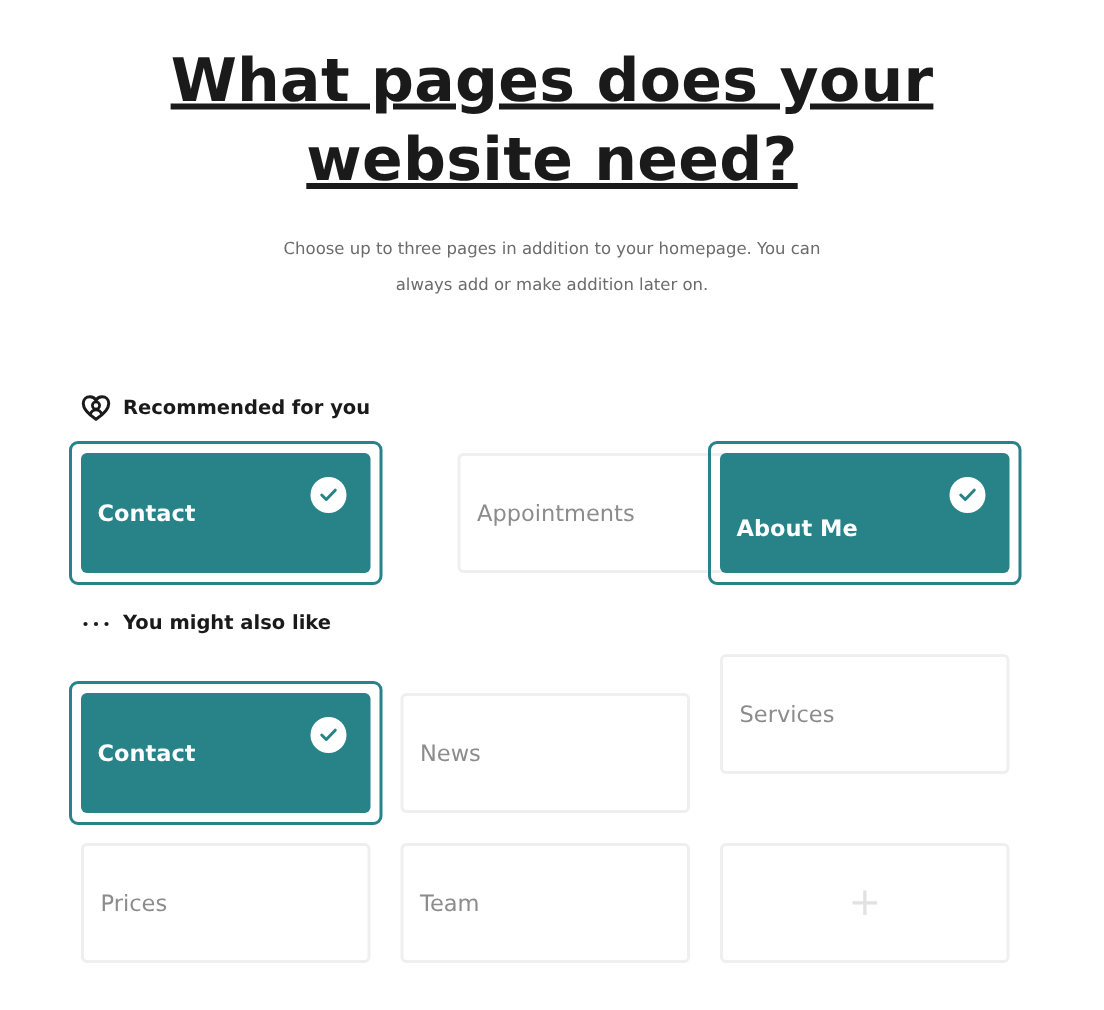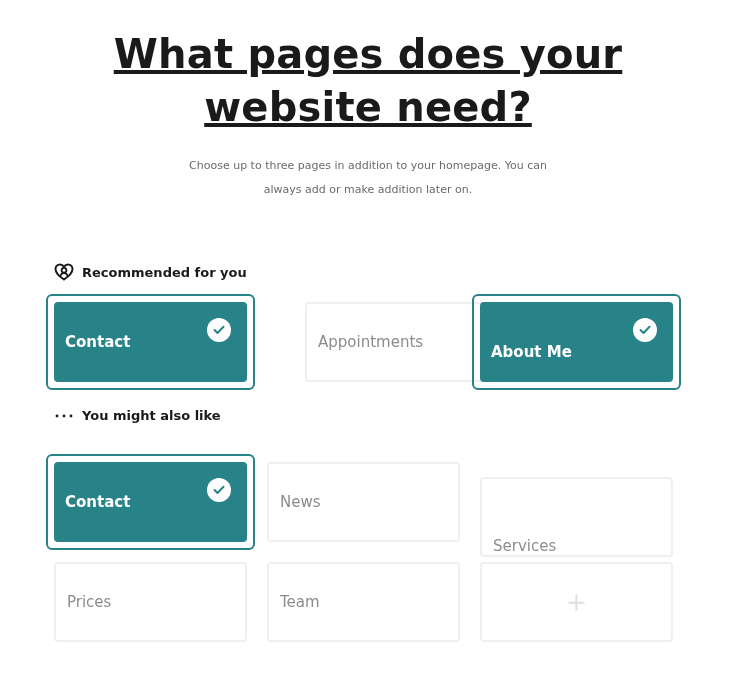--- a/index.html
+++ b/index.html
@@ -78,21 +78,21 @@
     <svg width="12" height="10" viewBox="0 0 12 10">
         <path d="M1.5 5 L4.5 8 L10.5 1.8" fill="none" stroke="#288388" stroke-width="2" stroke-linecap="round" stroke-linejoin="round"></path>
       </svg>
   </span>
 </div>
 
 <div class="card" style="left:267px; top:462px;">
   <span>News</span>
 </div>
 
-<div class="card" style="left:480px; top:477px;align-items:flex-end;">
+<div class="card" style="left:480px; top:436px;">
   <span>Services</span>
 </div>
 
 <div class="card" style="left:54px; top:562px;">
   <span>Prices</span>
 </div>
 
 <div class="card" style="left:267px; top:562px;">
   <span>Team</span>
 </div>

